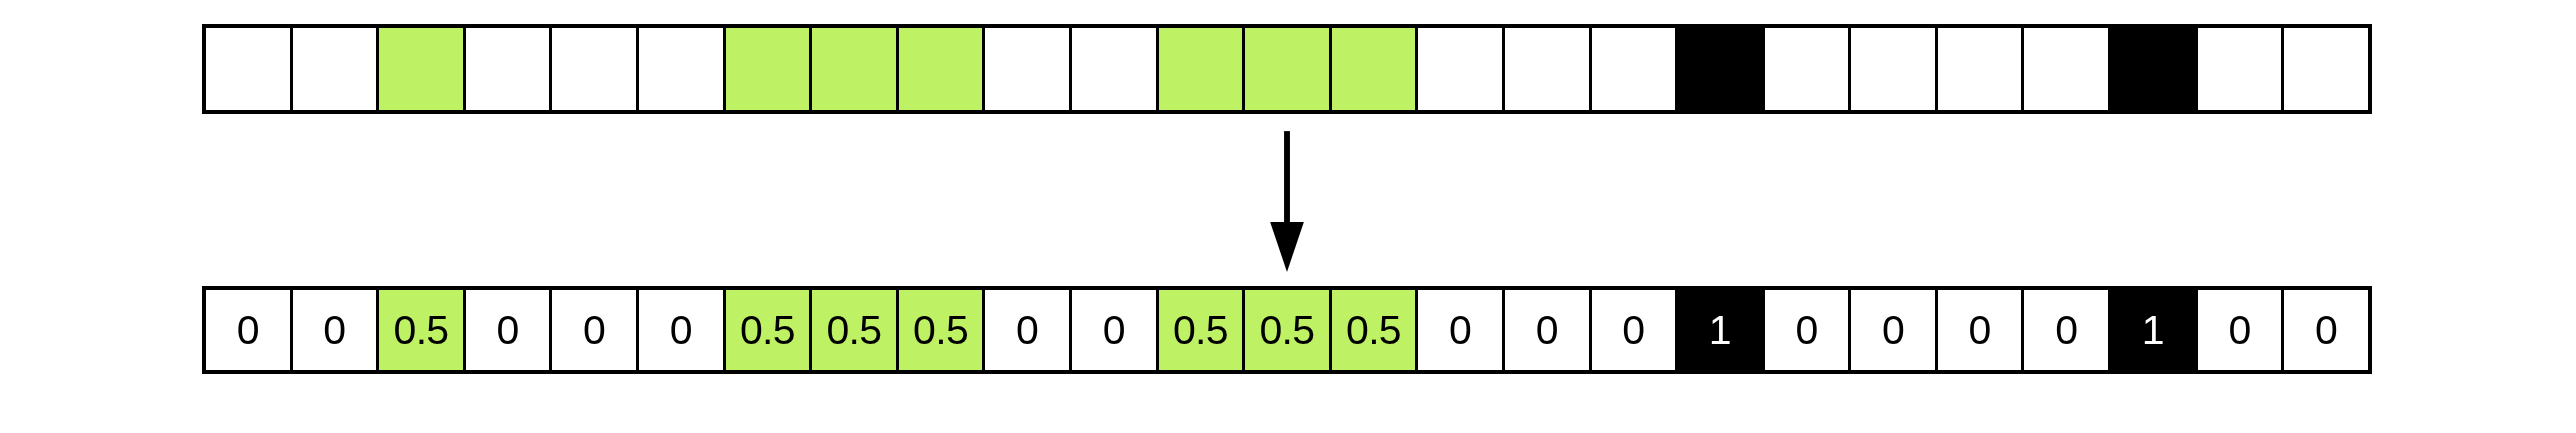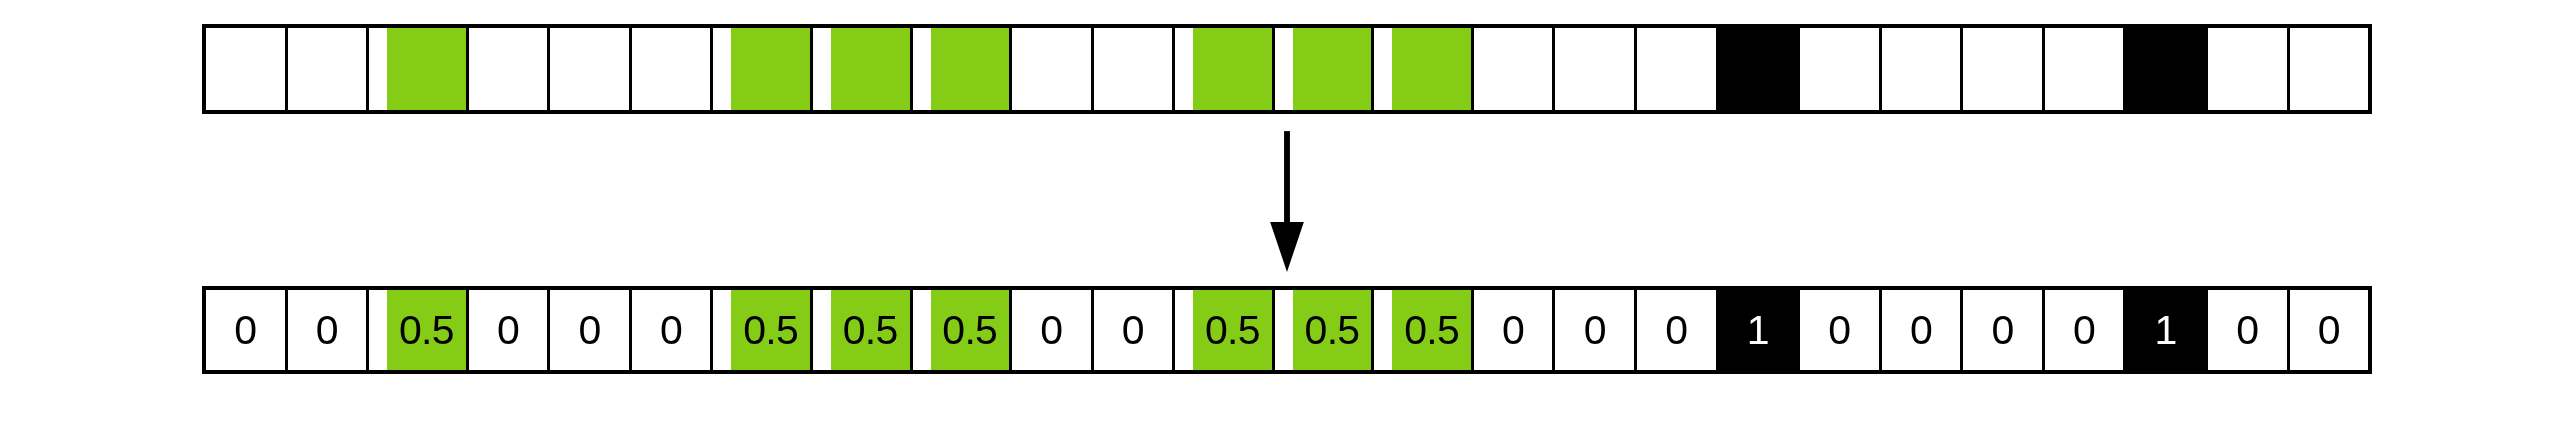--- a/index.html
+++ b/index.html
@@ -52,21 +52,21 @@
     display: flex;
     align-items: center;
     justify-content: center;
     overflow: hidden;
   }
   .cell:last-child {
     border-right: none;
   }
 
   .cell.v-white { background: #ffffff; }
-  .cell.v-gray  { background: #84cc16; margin-left: 18px; }
+  .cell.v-gray  { background: #bef264; }
   .cell.v-black { background: #000000; }
 
   .cell-label {
     font-family: "Liberation Sans", sans-serif;
     font-size: 41px;
     line-height: 1;
     letter-spacing: -0.7px;
     color: #000000;
     user-select: none;
     white-space: nowrap;

